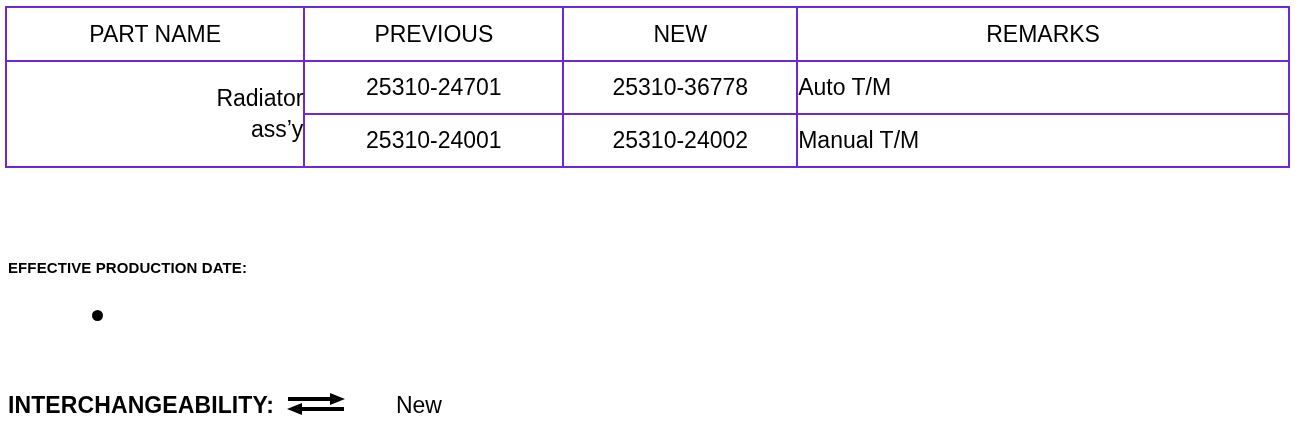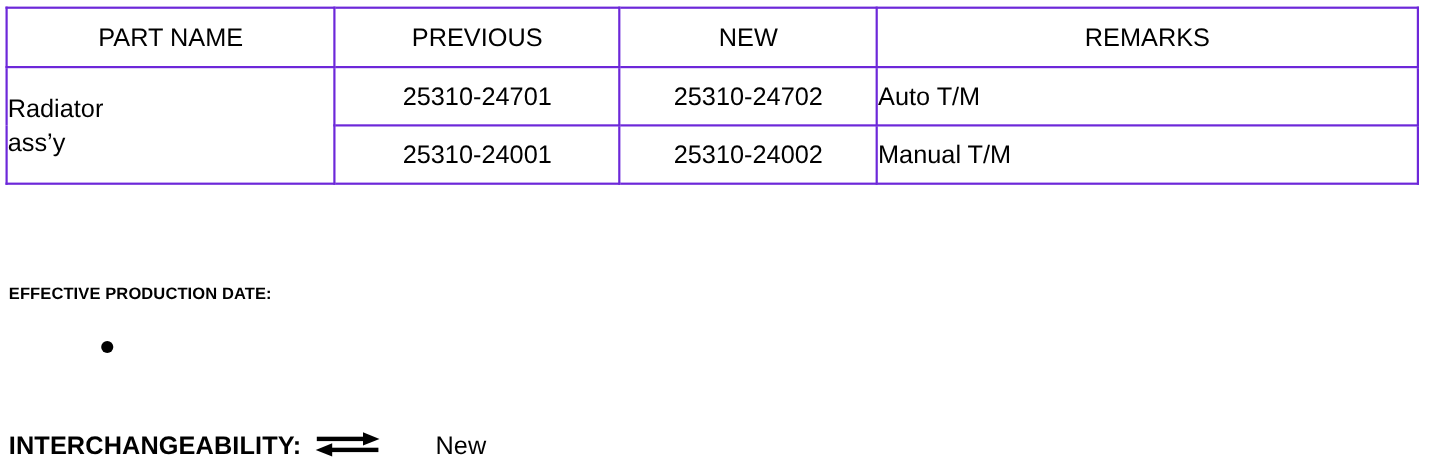--- a/index.html
+++ b/index.html
@@ -49,21 +49,21 @@
   .col-remark { width: 450px; }
 
   .cell-center { text-align: center; }
   .cell-left   { text-align: left; padding-left: 11px; }
 
   td.part-name-cell {
     text-align: left;
     padding-left: 16px;
     vertical-align: middle;
   }
-  .part-name-line { display: block; line-height: 1.35; }
+  .part-name-line { display: block; line-height: 1.35; text-align: right; }
 
   
   .eff-heading {
     position: absolute;
     left: 8px;
     top: 259px;
     font-size: 15px;
     font-weight: bold;
     letter-spacing: 0.1px;
     white-space: nowrap;
@@ -122,21 +122,21 @@
         <th class="col-remark">REMARKS</th>
       </tr>
     </thead>
     <tbody>
       <tr>
         <td class="part-name-cell" rowspan="2">
           <span class="part-name-line">Radiator</span>
           <span class="part-name-line">ass’y</span>
         </td>
         <td class="cell-center">25310-24701</td>
-        <td class="cell-center">25310-24702</td>
+        <td class="cell-center">25310-36778</td>
         <td class="cell-left">Auto T/M</td>
       </tr>
       <tr>
         <td class="cell-center">25310-24001</td>
         <td class="cell-center">25310-24002</td>
         <td class="cell-left">Manual T/M</td>
       </tr>
     </tbody>
   </table>
 </div>

